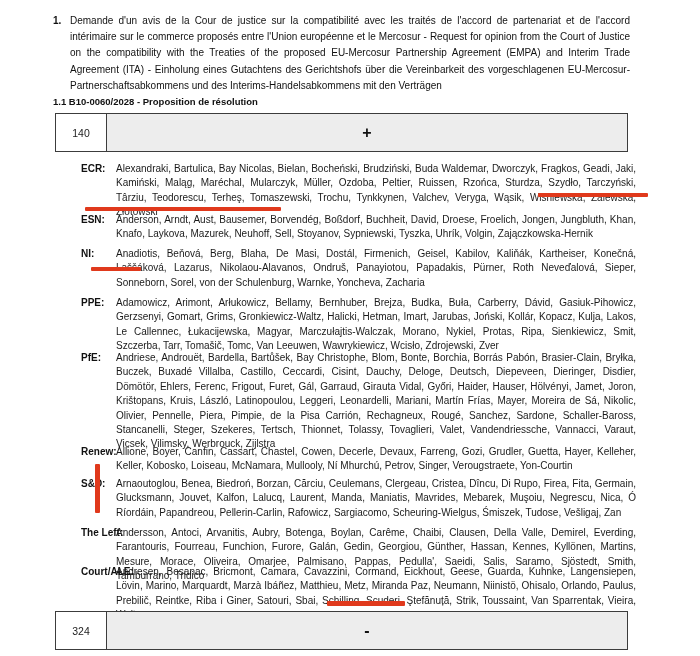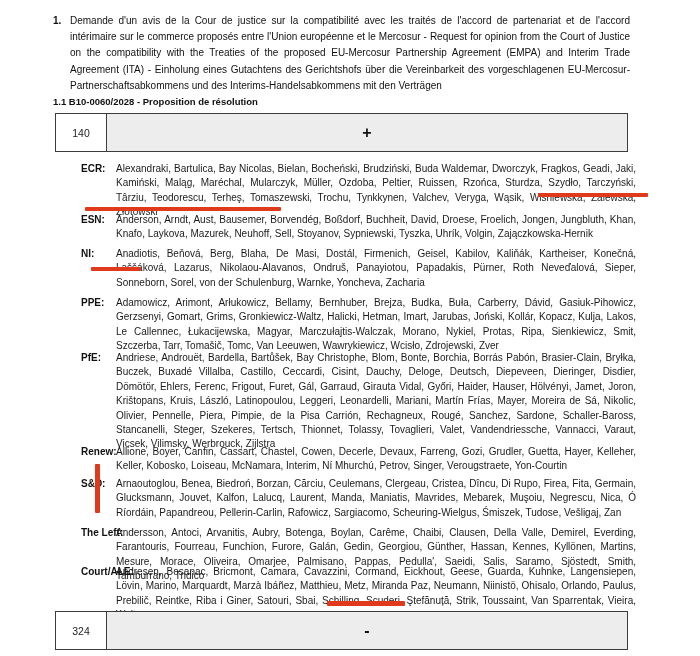--- a/index.html
+++ b/index.html
@@ -85,21 +85,21 @@
     <div class="group-names">Adamowicz, Arimont, Arłukowicz, Bellamy, Bernhuber, Brejza, Budka, Buła, Carberry, Dávid, Gasiuk-Pihowicz, Gerzsenyi, Gomart, Grims, Gronkiewicz-Waltz, Halicki, Hetman, Imart, Jarubas, Joński, Kollár, Kopacz, Kulja, Lakos, Le Callennec, Łukacijewska, Magyar, Marczułajtis-Walczak, Morano, Nykiel, Protas, Ripa, Sienkiewicz, Smit, Szczerba, Tarr, Tomašič, Tomc, Van Leeuwen, Wawrykiewicz, Wcisło, Zdrojewski, Zver</div>
   </div>
 
   <div class="group-row row-pfe">
     <span class="group-label">PfE:</span>
     <div class="group-names">Andriese, Androuët, Bardella, Bartůšek, Bay Christophe, Blom, Bonte, Borchia, Borrás Pabón, Brasier-Clain, Bryłka, Buczek, Buxadé Villalba, Castillo, Ceccardi, Cisint, Dauchy, Deloge, Deutsch, Diepeveen, Dieringer, Disdier, Dömötör, Ehlers, Ferenc, Frigout, Furet, Gál, Garraud, Girauta Vidal, Győri, Haider, Hauser, Hölvényi, Jamet, Joron, Krištopans, Kruis, László, Latinopoulou, Leggeri, Leonardelli, Mariani, Martín Frías, Mayer, Moreira de Sá, Nikolic, Olivier, Pennelle, Piera, Pimpie, de la Pisa Carrión, Rechagneux, Rougé, Sanchez, Sardone, Schaller-Baross, Stancanelli, Steger, Szekeres, Tertsch, Thionnet, Tolassy, Tovaglieri, Valet, Vandendriessche, Vannacci, Varaut, Vicsek, Vilimsky, Werbrouck, Zijlstra</div>
   </div>
 
   <div class="group-row row-renew">
     <span class="group-label">Renew:</span>
-    <div class="group-names">Allione, Boyer, Canfin, Cassart, Chastel, Cowen, Decerle, Devaux, Farreng, Gozi, Grudler, Guetta, Hayer, Kelleher, Keller, Kobosko, Loiseau, McNamara, Interim, Ní Mhurchú, Petrov, Singer, Verougstraete, Yon-Courtin</div>
+    <div class="group-names">Allione, Boyer, Canfin, Cassart, Chastel, Cowen, Decerle, Devaux, Farreng, Gozi, Grudler, Guetta, Hayer, Kelleher, Keller, Kobosko, Loiseau, McNamara, Mullooly, Ní Mhurchú, Petrov, Singer, Verougstraete, Yon-Courtin</div>
   </div>
 
   <div class="group-row row-sd">
     <span class="group-label">S&amp;D:</span>
     <div class="group-names">Arnaoutoglou, Benea, Biedroń, Borzan, Cărciu, Ceulemans, Clergeau, Cristea, Dîncu, Di Rupo, Firea, Fita, Germain, Glucksmann, Jouvet, Kalfon, Lalucq, Laurent, Manda, Maniatis, Mavrides, Mebarek, Muşoiu, Negrescu, Nica, Ó Ríordáin, Papandreou, Pellerin-Carlin, Rafowicz, Sargiacomo, Scheuring-Wielgus, Śmiszek, Tudose, Vešligaj, Zan</div>
   </div>
 
   <div class="group-row row-left">
     <span class="group-label">The Left:</span>
     <div class="group-names">Andersson, Antoci, Arvanitis, Aubry, Botenga, Boylan, Carême, Chaibi, Clausen, Della Valle, Demirel, Everding, Farantouris, Fourreau, Funchion, Furore, Galán, Gedin, Georgiou, Günther, Hassan, Kennes, Kyllönen, Martins, Mesure, Morace, Oliveira, Omarjee, Palmisano, Pappas, Pedulla', Saeidi, Salis, Saramo, Sjöstedt, Smith, Tamburrano, Tridico</div>

